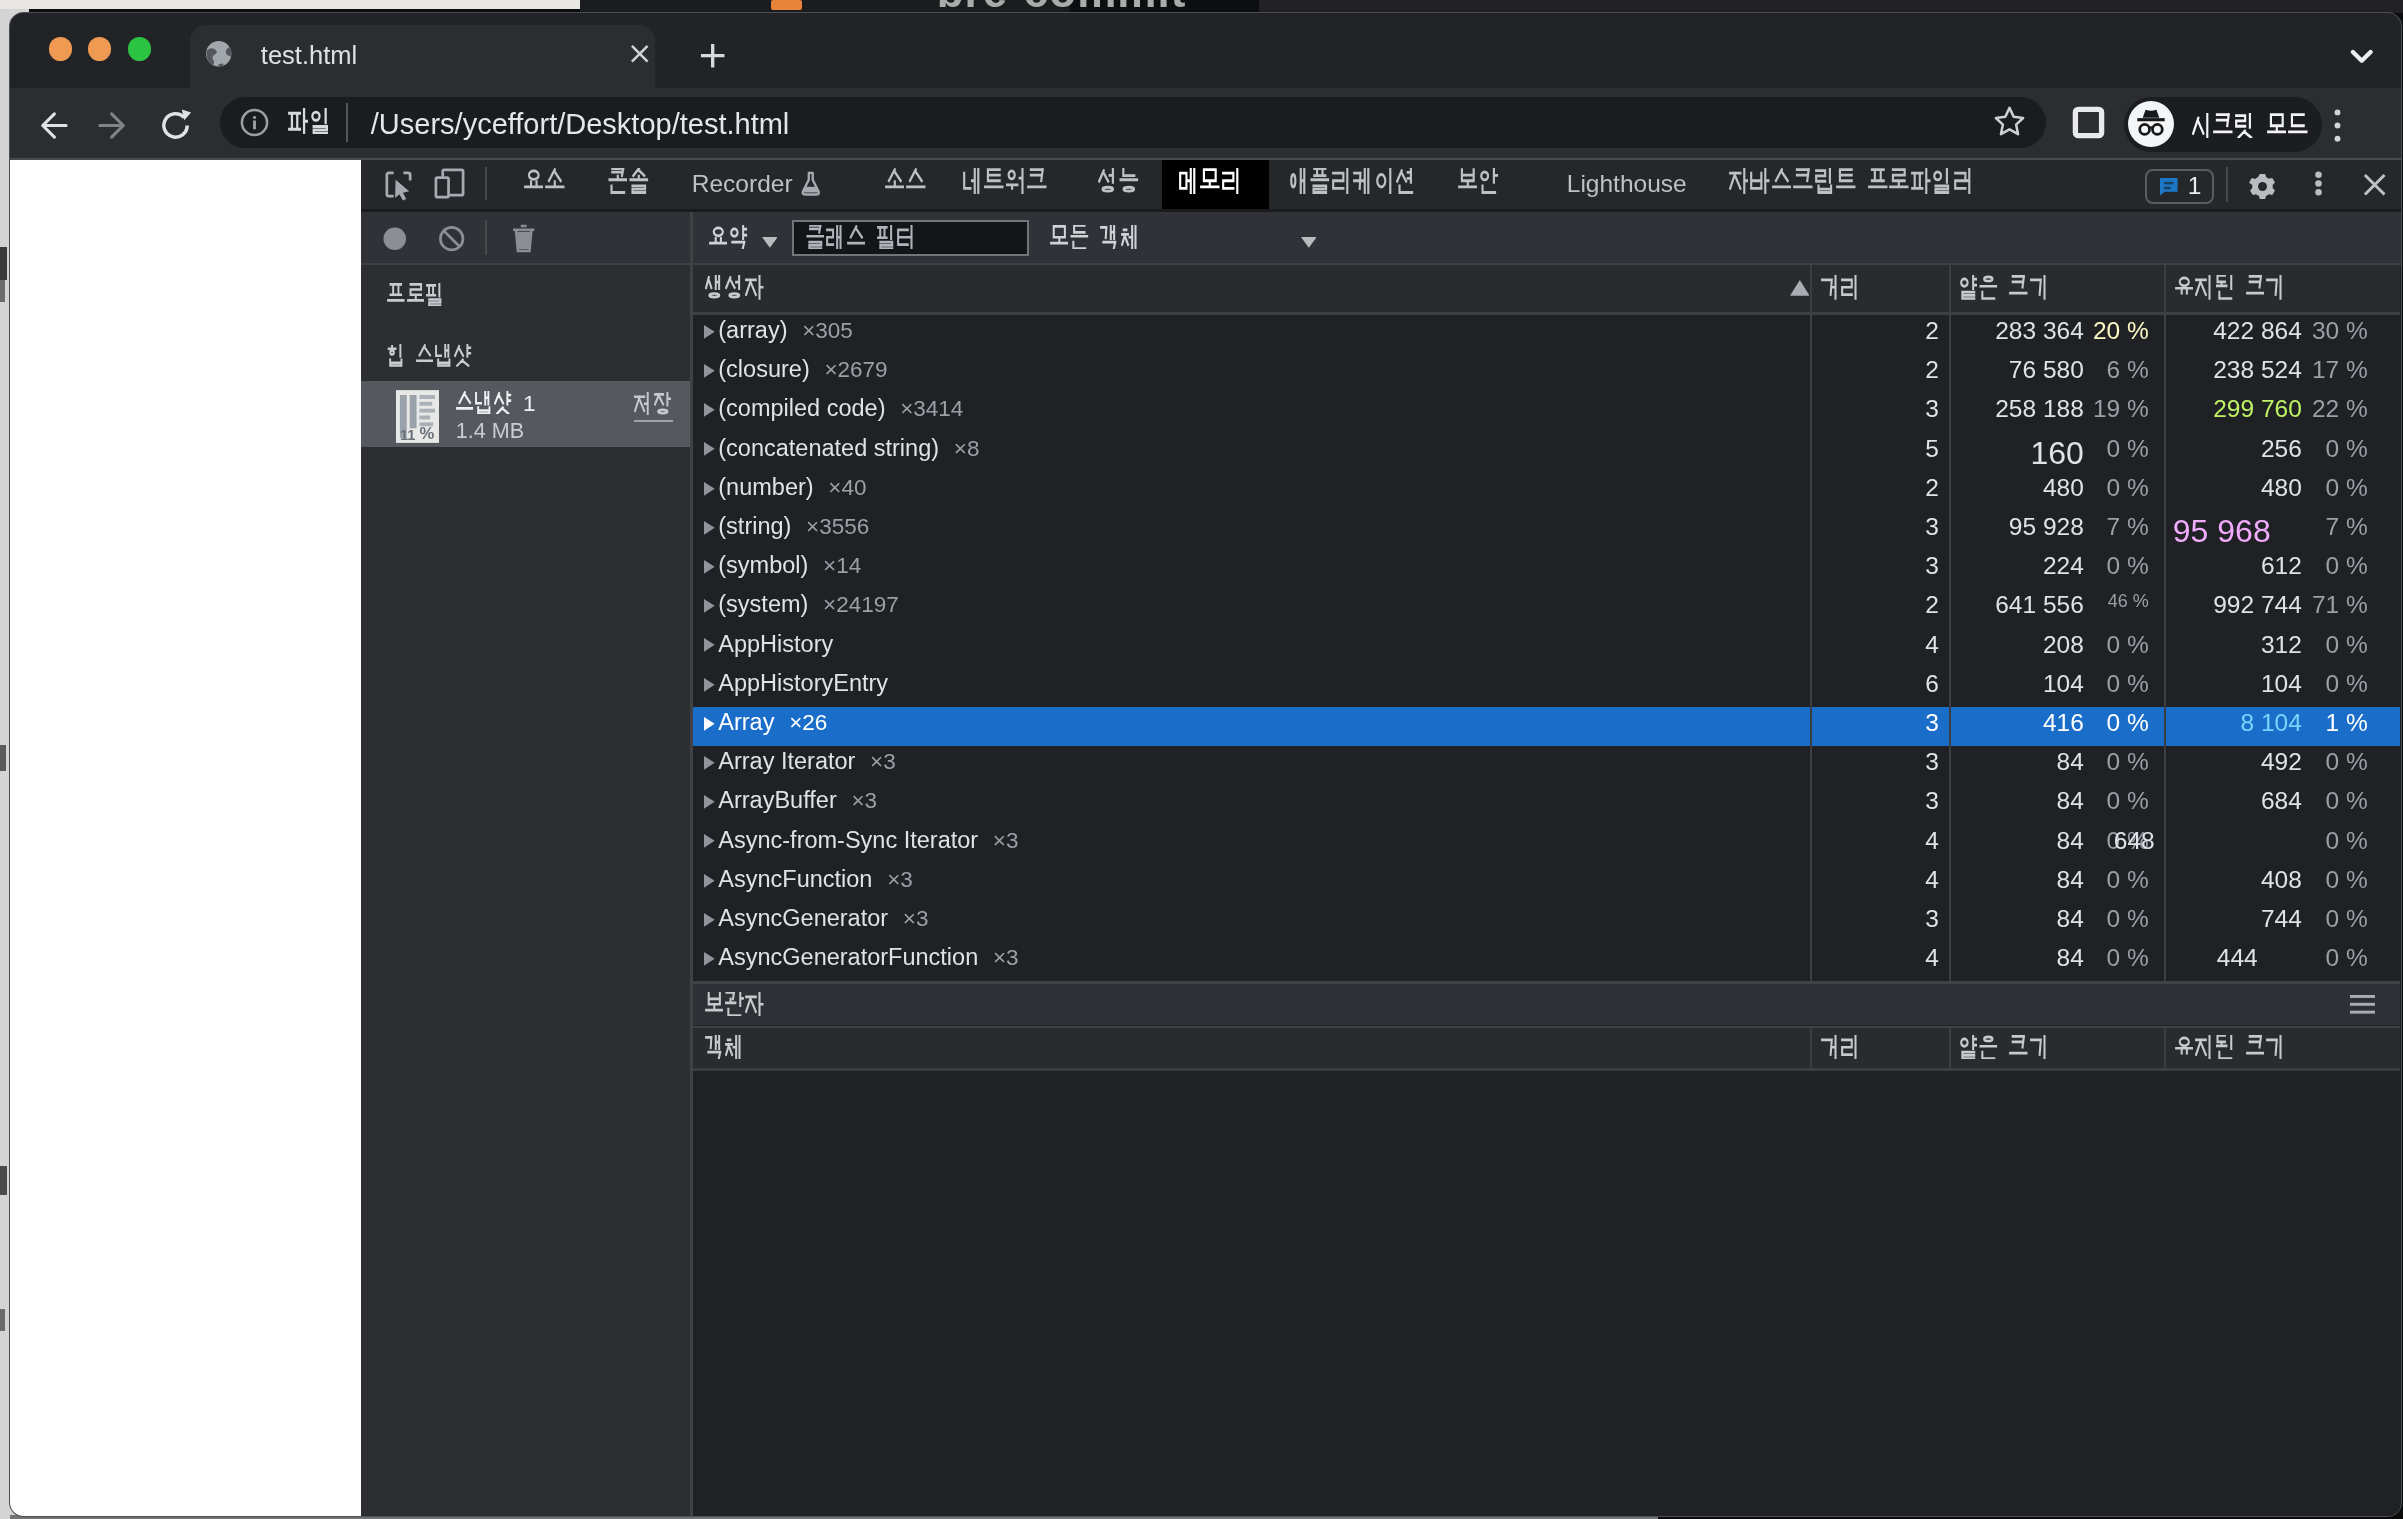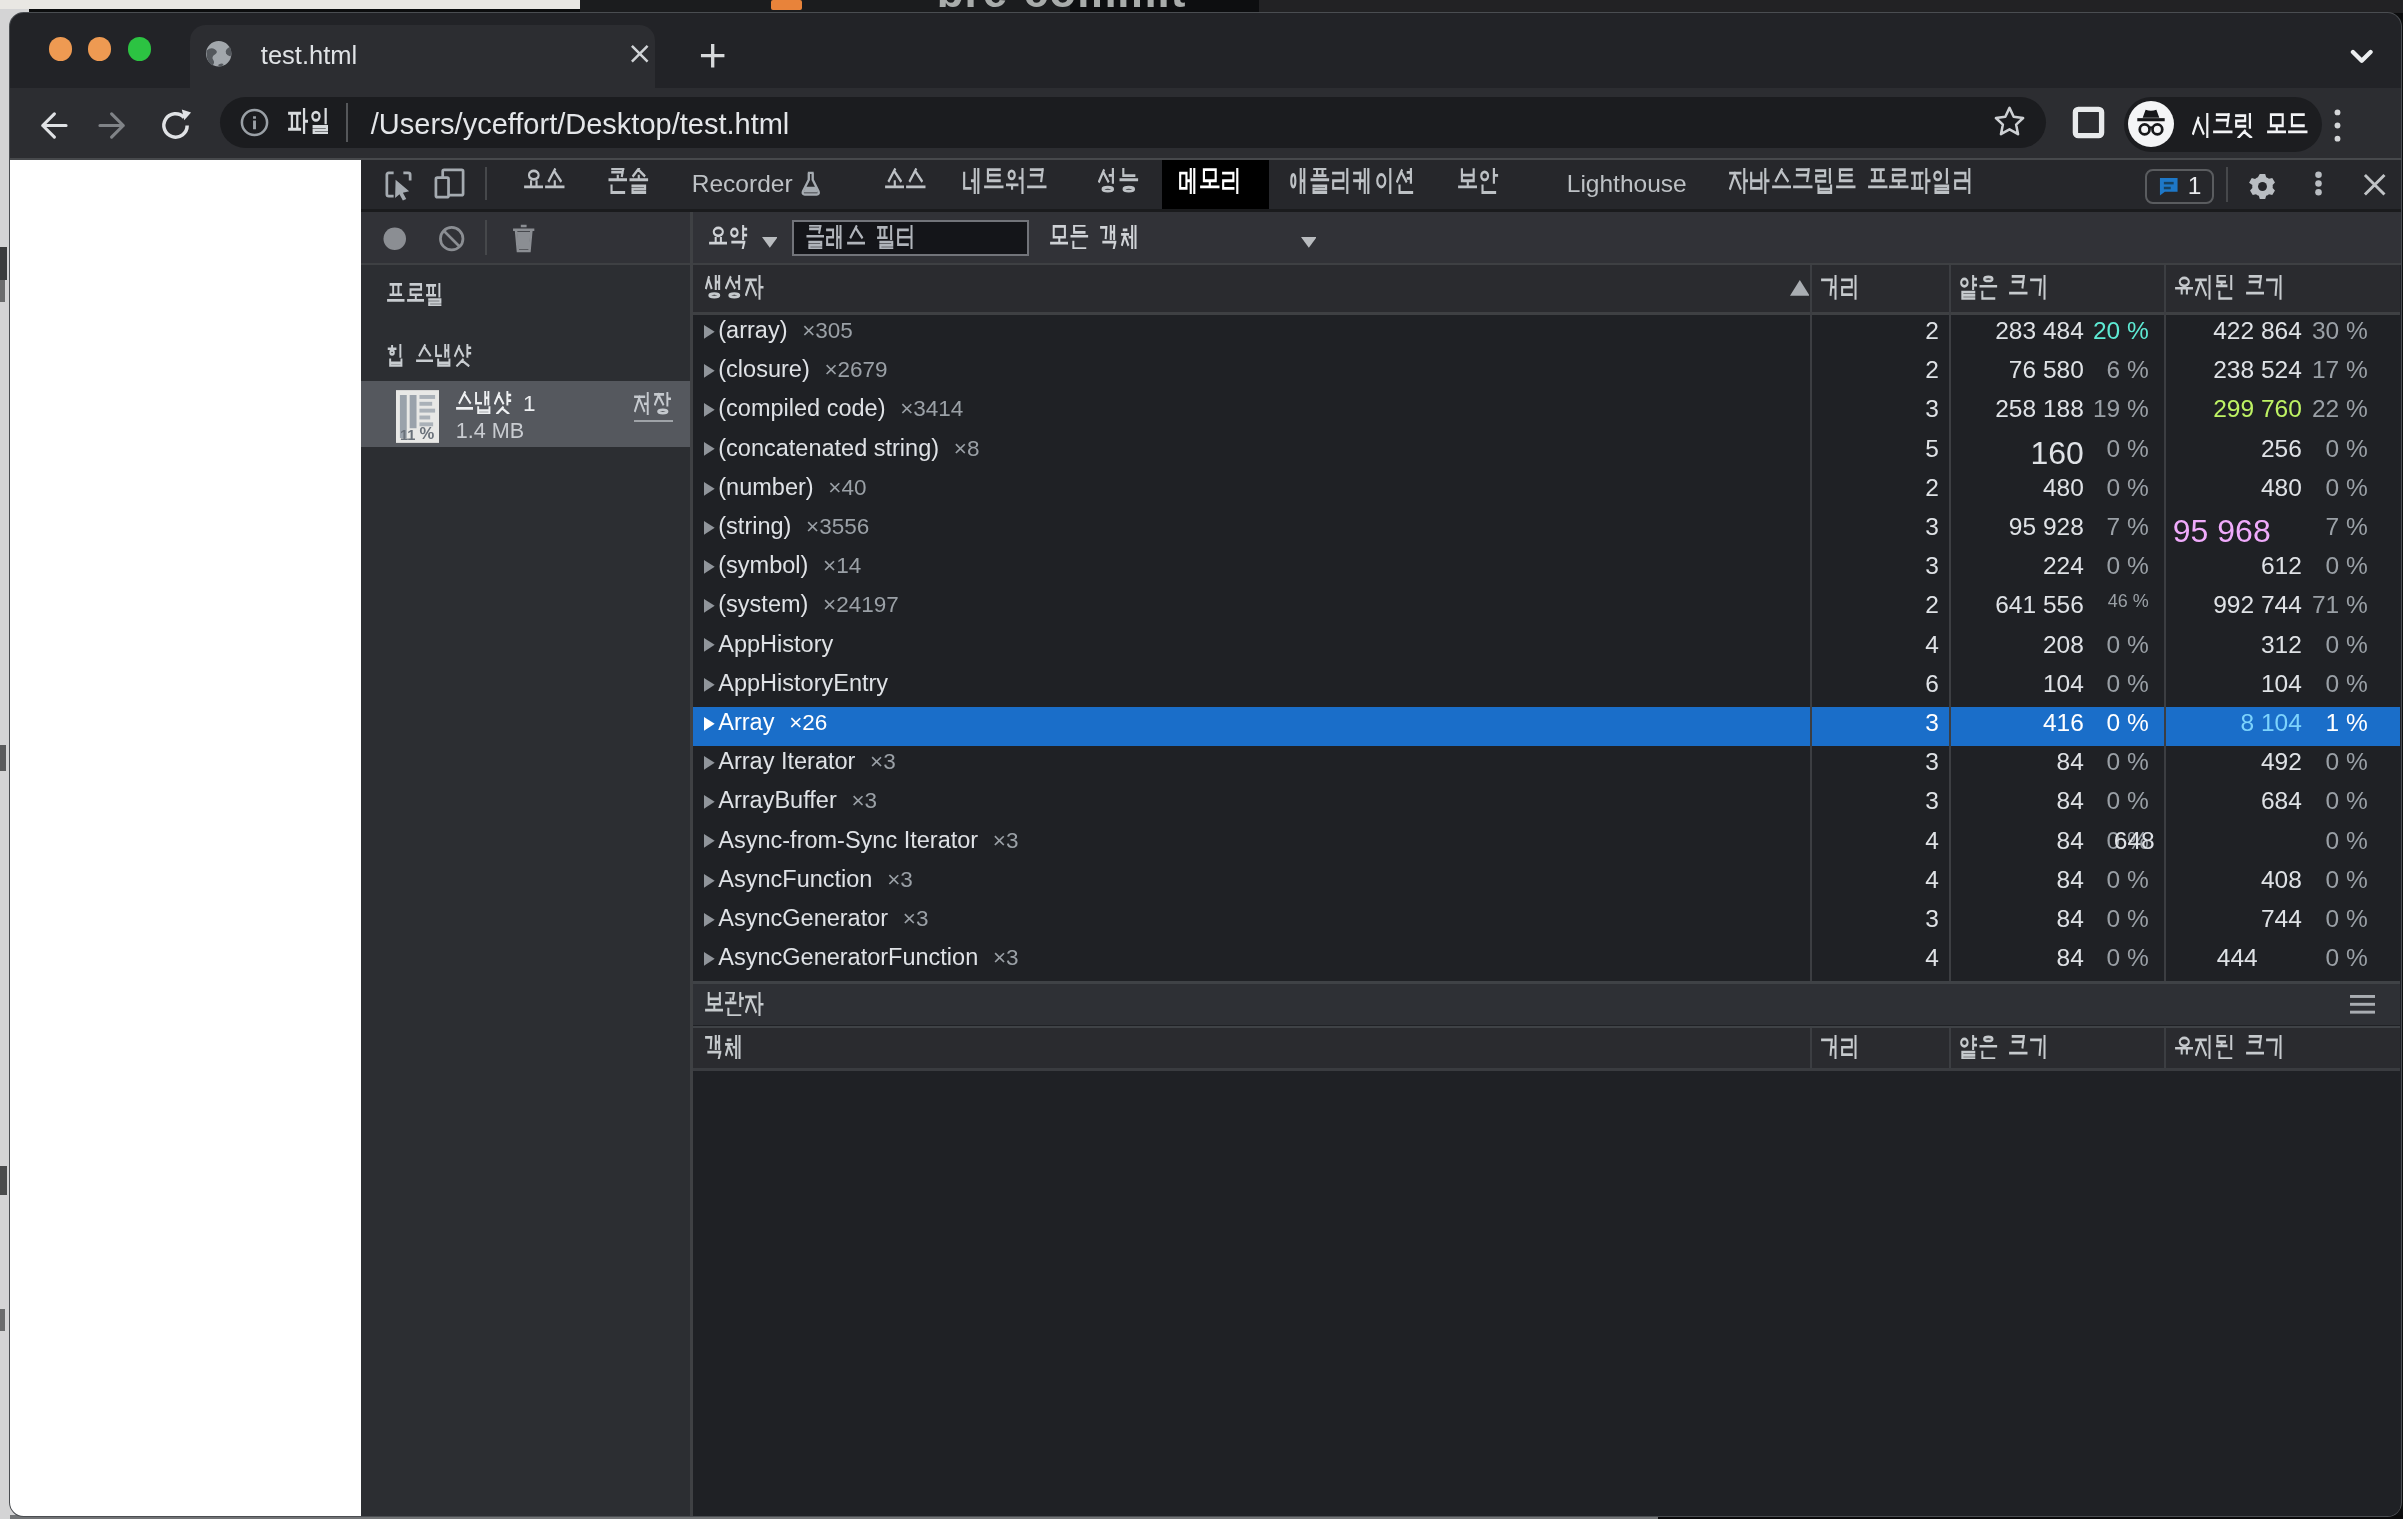--- a/index.html
+++ b/index.html
@@ -427,22 +427,22 @@
           </svg><span style="display:inline-block;width:0.42em"></span><svg width="18.6" height="24.5" viewBox="0 0 100 100" preserveAspectRatio="none" style="vertical-align:-0.14em;margin-right:1.8px">
             <path d="M20.0 6.0L80.0 6.0M80.0 6.0L72.8 50.0M20.0 28.0L76.4 28.0M6.0 74.0L94.0 74.0" stroke="rgb(198, 202, 205)" stroke-width="11" fill="none" stroke-linecap="square"></path>
           </svg><svg width="18.6" height="24.5" viewBox="0 0 100 100" preserveAspectRatio="none" style="vertical-align:-0.14em;margin-right:1.8px">
             <path d="M6.0 20.0L58.0 20.0M58.0 20.0L51.8 80.0M78.0 4.0L78.0 96.0" stroke="rgb(198, 202, 205)" stroke-width="11" fill="none" stroke-linecap="square"></path>
           </svg></div>
         <div class="abs" style="left:9.8px;top:59px"><svg width="12.7" height="15.7" viewBox="0 0 13 16">
             <polygon points="1,1 12,8 1,15" fill="#90959b"></polygon>
           </svg></div>
         <div class="abs" style="left:25.5px;top:52px;font-size:23.5px;color:#dfe2e6">(array)<span style="color:#9aa0a6;margin-left:14.7px;font-size:22.5px">×305</span></div>
         <div class="abs" style="left:1127px;top:52px;width:119px;text-align:right;font-size:24.5px;color:#dfe2e6">2</div>
-        <div class="abs" style="left:1264px;top:52px;width:127px;text-align:right;font-size:24.5px;color:#dfe2e6">283 484</div>
-        <div class="abs" style="left:1376px;top:52px;width:80px;text-align:right;font-size:24.5px;color:#5eead4">20 %</div>
+        <div class="abs" style="left:1264px;top:52px;width:127px;text-align:right;font-size:24.5px;color:#dfe2e6">283 364</div>
+        <div class="abs" style="left:1376px;top:52px;width:80px;text-align:right;font-size:24.5px;color:#fef9c3">20 %</div>
         <div class="abs" style="left:1480px;top:52px;width:129px;text-align:right;font-size:24.5px;color:#dfe2e6">422 864</div>
         <div class="abs" style="left:1595px;top:52px;width:80px;text-align:right;font-size:24.5px;color:#9aa0a6">30 %</div>
         <div class="abs" style="left:9.8px;top:98px"><svg width="12.7" height="15.7" viewBox="0 0 13 16">
             <polygon points="1,1 12,8 1,15" fill="#90959b"></polygon>
           </svg></div>
         <div class="abs" style="left:25.5px;top:91px;font-size:23.5px;color:#dfe2e6">(closure)<span style="color:#9aa0a6;margin-left:14.7px;font-size:22.5px">×2679</span></div>
         <div class="abs" style="left:1127px;top:91px;width:119px;text-align:right;font-size:24.5px;color:#dfe2e6">2</div>
         <div class="abs" style="left:1264px;top:91px;width:127px;text-align:right;font-size:24.5px;color:#dfe2e6">76 580</div>
         <div class="abs" style="left:1376px;top:91px;width:80px;text-align:right;font-size:24.5px;color:#9aa0a6">6 %</div>
         <div class="abs" style="left:1480px;top:91px;width:129px;text-align:right;font-size:24.5px;color:#dfe2e6">238 524</div>

